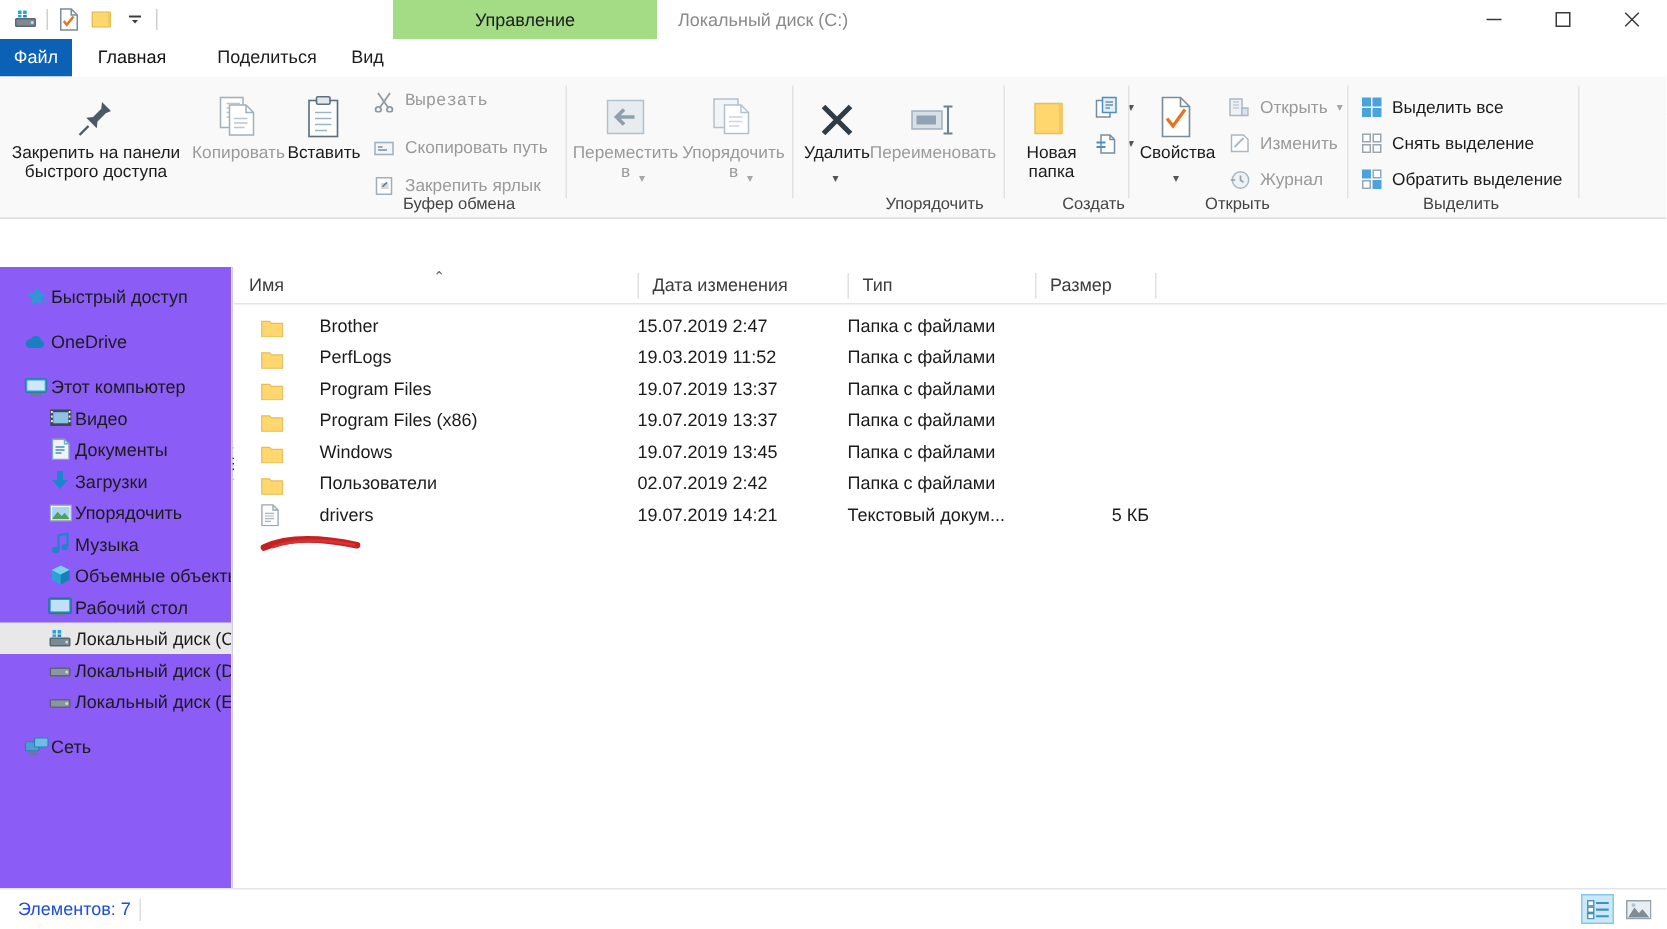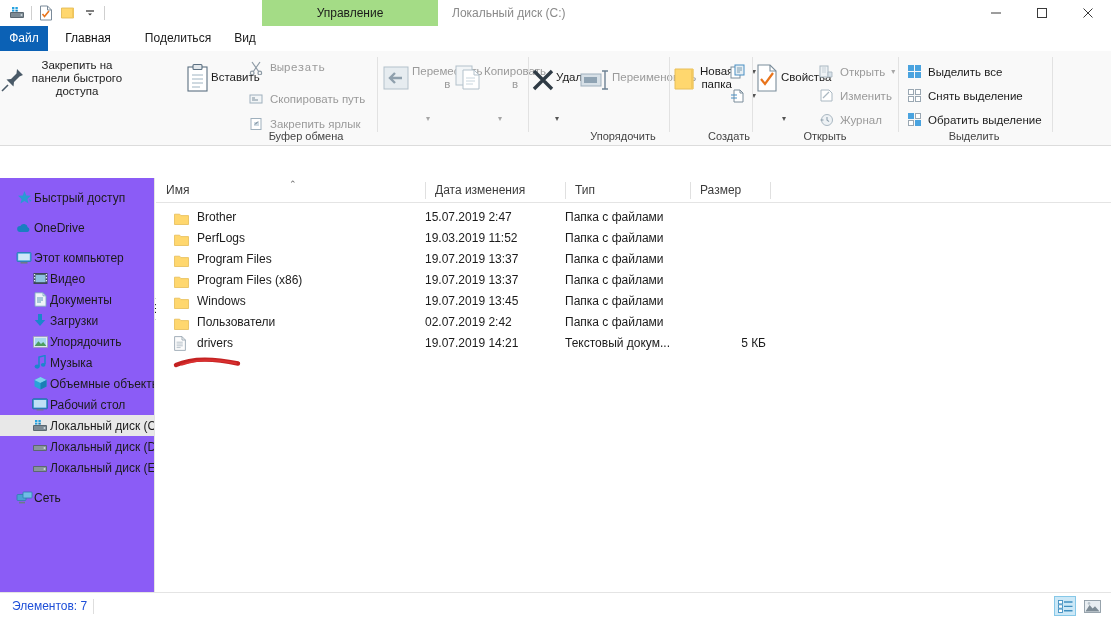--- a/index.html
+++ b/index.html
@@ -63,21 +63,21 @@
     background: #f9f9f9; border-bottom: 1px solid #dcdcdc;
   }
   .grp { position: absolute; top: 0; height: 95px; }
   .grp-label {
     position: absolute; bottom: 2px; width: 100%; text-align: center;
     font-size: 11px; color: #444;
   }
   .grp-div { position: absolute; top: 6px; width: 1px; height: 75px; background: #e2e2e2; }
 
   .bigbtn {
-    position: absolute; display: flex; flex-direction: row; align-items: center;
+    position: absolute; display: flex; flex-direction: column; align-items: center;
     font-size: 11.5px; color: #1b1b1b; text-align: center; line-height: 13px;
   }
   .bigbtn.disabled { color: #9a9a9a; }
   .bigbtn .ico { height: 34px; display: flex; align-items: flex-end; justify-content: center; margin-bottom: 3px; }
 
   .smallbtn {
     position: absolute; display: flex; align-items: center; gap: 6px;
     font-size: 11.5px; color: #1b1b1b; height: 21px; white-space: nowrap;
   }
   .smallbtn.disabled { color: #9a9a9a; }
@@ -129,21 +129,21 @@
   .col {
     position: absolute; top: 0; height: 25px; line-height: 25px; font-size: 12px;
     color: #3c3c3c; padding-left: 10px; white-space: nowrap;
   }
   .colsep { position: absolute; top: 4px; width: 1px; height: 17px; background: #e0e0e0; }
   .sortmark { position: absolute; top: 1px; font-size: 9px; color: #666; }
 
   .rows { position: relative; padding-top: 4px; }
   .row { position: relative; height: 21px; font-size: 12px; color: #1b1b1b; }
   .cell { position: absolute; top: 0; height: 21px; line-height: 21px; white-space: nowrap; }
-  .cell.name { left: 0; display: flex; align-items: center; gap: 8px; padding-left: 18px; }
+  .cell.name { left: 0; display: flex; align-items: center; gap: 24px; padding-left: 18px; }
   .cell.date { left: 269px; }
   .cell.type { left: 409px; }
   .cell.size { left: 534px; width: 76px; text-align: right; }
 
   .folder-ico { width: 15px; height: 13px; position: relative; flex: 0 0 15px; }
   .doc-ico { width: 12px; height: 15px; position: relative; flex: 0 0 15px; }
 
   
   .annot { position: absolute; left: 172px; top: 352px; pointer-events: none; }
 
@@ -243,20 +243,34 @@
         <span class="ico">
           <svg width="26" height="28" viewBox="0 0 26 28">
             <path d="M17 3 L23 9 L19.5 10.5 L14 16 L13.5 20.5 L6.5 13.5 L11 13 L16.5 7.5 Z" fill="#4a5a68"></path>
             <path d="M8 19 L2 25" stroke="#4a5a68" stroke-width="1.6"></path>
           </svg>
         </span>
         <span>Закрепить на панели быстрого доступа</span>
       </div>
     </div>
 
+    <div class="grp" style="left:122px;width:70px;">
+      <div class="bigbtn disabled" style="left:6px;top:8px;width:62px;">
+        <span class="ico">
+          <svg width="28" height="30" viewBox="0 0 28 30">
+            <rect x="2" y="2" width="15" height="20" fill="#fff" stroke="#9fb0bd" stroke-width="1"></rect>
+            <path d="M6 6 h9 M6 9 h9 M6 12 h9 M6 15 h7" stroke="#b9c6d0" stroke-width="1"></path>
+            <path d="M8 7 h11 l5 5 v15 h-16 z" fill="#fff" stroke="#9fb0bd" stroke-width="1"></path>
+            <path d="M19 7 v5 h5" fill="none" stroke="#9fb0bd" stroke-width="1"></path>
+            <path d="M11 16 h9 M11 19 h9 M11 22 h7" stroke="#b9c6d0" stroke-width="1"></path>
+          </svg>
+        </span>
+        <span>Копировать</span>
+      </div>
+    </div>
 
     <div class="grp" style="left:185px;width:62px;">
       <div class="bigbtn" style="left:0px;top:8px;width:62px;">
         <span class="ico">
           <svg width="26" height="30" viewBox="0 0 26 30">
             <rect x="3" y="4" width="19" height="24" fill="#fff" stroke="#5c7081" stroke-width="1.1"></rect>
             <rect x="8" y="1.5" width="9" height="5" rx="1" fill="#e3e8ec" stroke="#5c7081" stroke-width="1.1"></rect>
             <path d="M7 12 h11 M7 16 h11 M7 20 h11 M7 24 h8" stroke="#9fb4c2" stroke-width="1"></path>
           </svg>
         </span>
@@ -315,21 +329,21 @@
     <div class="grp" style="left:454px;width:70px;">
       <div class="bigbtn disabled" style="left:0;top:8px;width:70px;">
         <span class="ico">
           <svg width="30" height="30" viewBox="0 0 30 30">
             <rect x="2" y="3" width="16" height="19" fill="#f2f5f7" stroke="#b3c1cb" stroke-width="1"></rect>
             <path d="M9 7 h11 l5 5 v14 h-16 z" fill="#fff" stroke="#b3c1cb" stroke-width="1"></path>
             <path d="M20 7 v5 h5" fill="none" stroke="#b3c1cb" stroke-width="1"></path>
             <path d="M12 15 h9 M12 18 h9 M12 21 h7" stroke="#c9d6de" stroke-width="1"></path>
           </svg>
         </span>
-        <span>Копировать в</span>
+        <span>Упорядочить в</span>
       </div>
       <span class="caret dis" style="position:absolute;left:44px;top:63px;">▾</span>
     </div>
 
     <div class="grp-div" style="left:528px;"></div>
 
     <div class="grp" style="left:530px;width:56px;">
       <div class="bigbtn" style="left:0;top:8px;width:56px;">
         <span class="ico">
           <svg width="26" height="26" viewBox="0 0 26 26">

